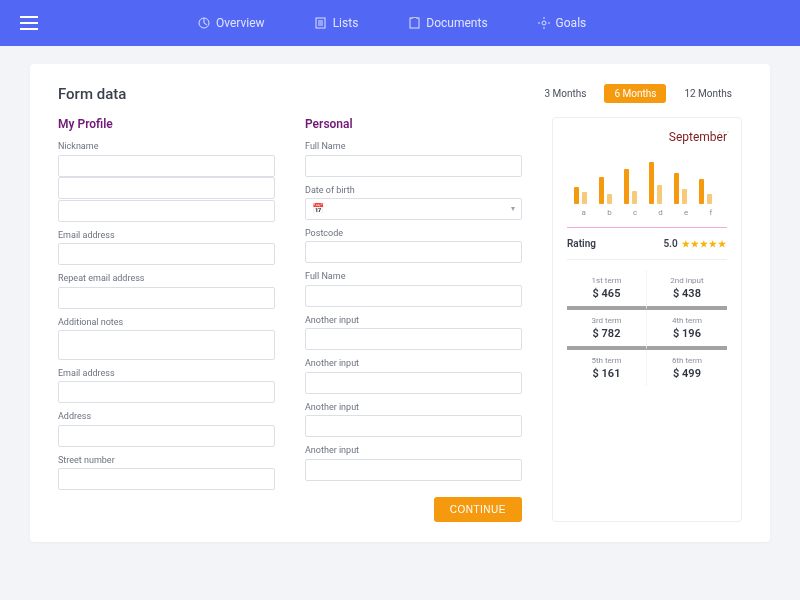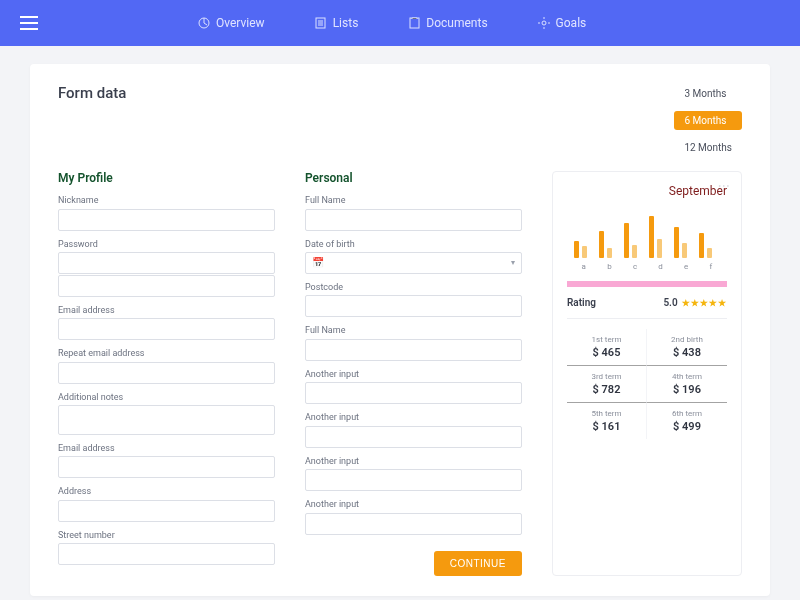--- a/index.html
+++ b/index.html
@@ -4,47 +4,47 @@
 <style>
 * { box-sizing: border-box; margin: 0; padding: 0; }
 body { font-family: -apple-system, BlinkMacSystemFont, "Segoe UI", Roboto, sans-serif; background: #f3f4f7; width: 800px; height: 600px; overflow: hidden; }
 .topbar { background: #5268f4; height: 46px; display: flex; align-items: center; padding: 0 20px; gap: 40px; }
 .menu-btn { color: #fff; cursor: pointer; }
 .nav { display: flex; gap: 50px; margin-left: 120px; }
 .nav-item { color: #e0e4ff; font-size: 12px; display: flex; align-items: center; gap: 6px; cursor: pointer; }
 .nav-icon { width: 12px; height: 12px; display: inline-flex; align-items: center; justify-content: center; }
 .content { padding: 18px 30px 0 30px; }
 .card { background: #fff; border-radius: 4px; padding: 20px 28px; box-shadow: 0 1px 3px rgba(0,0,0,0.04); }
-.card-head { display: flex; justify-content: space-between; align-items: flex-start; margin-bottom: 14px; }
+.card-head { display: flex; justify-content: space-between; align-items: center; margin-bottom: 14px; }
 .page-title { font-size: 15px; color: #3a3f4d; font-weight: 500; }
-.range { display: flex; gap: 8px; font-size: 10px; color: #4a4f5c; flex-direction: column; }
+.range { display: flex; gap: 8px; font-size: 10px; color: #4a4f5c; }
 .range-item { padding: 4px 10px; border-radius: 3px; cursor: pointer; }
 .range-item.active { background: #f59a0e; color: #fff; }
 .layout { display: flex; gap: 30px; }
 .col { flex: 1; }
-.col-title { font-size: 12px; color: #14532d; font-weight: 600; margin-bottom: 10px; }
+.col-title { font-size: 12px; color: #701a75; font-weight: 600; margin-bottom: 10px; }
 .field-label { font-size: 9px; color: #6c7280; margin-bottom: 3px; margin-top: 8px; display: block; }
 .field-input { width: 100%; height: 22px; border: 1px solid #dcdfe6; border-radius: 2px; padding: 0 6px; font-size: 10px; color: #333; }
 .date-input { display: flex; align-items: center; justify-content: space-between; padding: 0 6px; }
 .date-input .cal { color: #9aa0ac; font-size: 10px; }
 .date-input .chev { color: #9aa0ac; font-size: 8px; }
 .btn-continue { background: #f59a0e; color: #fff; border: none; padding: 7px 16px; font-size: 10px; border-radius: 3px; cursor: pointer; margin-top: 16px; float: right; letter-spacing: 0.5px; }
 .side { width: 190px; border: 1px solid #edeef2; border-radius: 4px; padding: 12px 14px; }
 .side-top { position: relative; }
 .more-dots { position: absolute; right: -4px; top: -4px; color: #c6c9d1; font-size: 12px; letter-spacing: -1px; writing-mode: vertical-rl; }
 .side-title { text-align: right; font-size: 12px; color: #7f1d1d; margin-bottom: 12px; }
 .chart { display: flex; align-items: flex-end; justify-content: center; gap: 3px; height: 48px; margin-bottom: 4px; }
 .bar { width: 5px; border-radius: 1px; }
 .xlabels { display: flex; justify-content: space-around; font-size: 8px; color: #8a8f9b; padding: 0 4px; margin-bottom: 10px; }
-.rating-row { display: flex; justify-content: space-between; align-items: center; border-top: 6px solid #f9a8d4; border-bottom: 1px solid #edeef2; padding: 10px 0; margin-bottom: 10px; }
+.rating-row { display: flex; justify-content: space-between; align-items: center; border-top: 1px solid #f9a8d4; border-bottom: 1px solid #edeef2; padding: 10px 0; margin-bottom: 10px; }
 .rating-label { font-size: 10px; color: #3a3f4d; font-weight: 600; }
 .rating-val { font-size: 10px; color: #3a3f4d; font-weight: 600; display: flex; align-items: center; gap: 4px; }
 .stars { color: #f5b50e; font-size: 9px; letter-spacing: 1px; }
 .terms { display: grid; grid-template-columns: 1fr 1fr; }
-.term { text-align: center; padding: 6px 0; border-bottom: 1px solid #a3a3a3; }
+.term { text-align: center; padding: 6px 0; border-bottom: 4px solid #a3a3a3; }
 .term:nth-child(odd){ border-right: 1px solid #f3f4f7; }
 .term:nth-child(5),.term:nth-child(6){border-bottom:none;}
 .term-label { font-size: 8px; color: #8a8f9b; margin-bottom: 2px; }
 .term-value { font-size: 11px; color: #2f3440; font-weight: 600; }
 svg { display: block; }
 </style>
 </head>
 <body>
 
 <div class="topbar">
@@ -102,21 +102,20 @@
           <div class="range-item active">6 Months</div>
           <div class="range-item">12 Months</div>
         </div>
     </div>
     <div class="layout">
 
       <div class="col">
         <div class="col-title">My Profile</div>
         <label class="field-label">Nickname</label>
         <input class="field-input" style="">
-        <label class="field-label">Password</label>
         <input class="field-input" type="password" style="">
         <input class="field-input" type="password" style="">
         <label class="field-label">Email address</label>
         <input class="field-input" style="">
         <label class="field-label">Repeat email address</label>
         <input class="field-input" style="">
         <label class="field-label">Additional notes</label>
         <input class="field-input" style="height: 30px;">
         <label class="field-label">Email address</label>
         <input class="field-input" style="">
@@ -189,21 +188,21 @@
             <span>5.0</span>
             <span class="stars">★★★★★</span>
           </span>
         </div>
         <div class="terms" id="terms">
             <div class="term">
               <div class="term-label">1st term</div>
               <div class="term-value">$ 465</div>
             </div>
             <div class="term">
-              <div class="term-label">2nd birth</div>
+              <div class="term-label">2nd input</div>
               <div class="term-value">$ 438</div>
             </div>
             <div class="term">
               <div class="term-label">3rd term</div>
               <div class="term-value">$ 782</div>
             </div>
             <div class="term">
               <div class="term-label">4th term</div>
               <div class="term-value">$ 196</div>
             </div>

